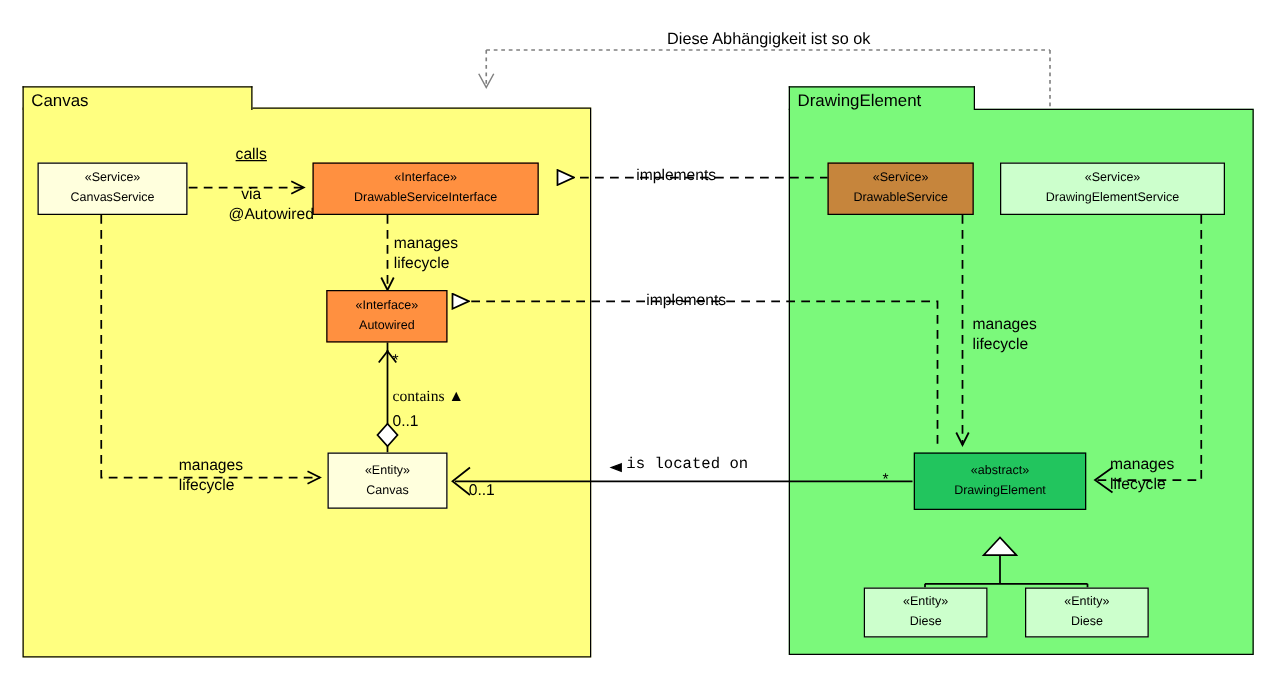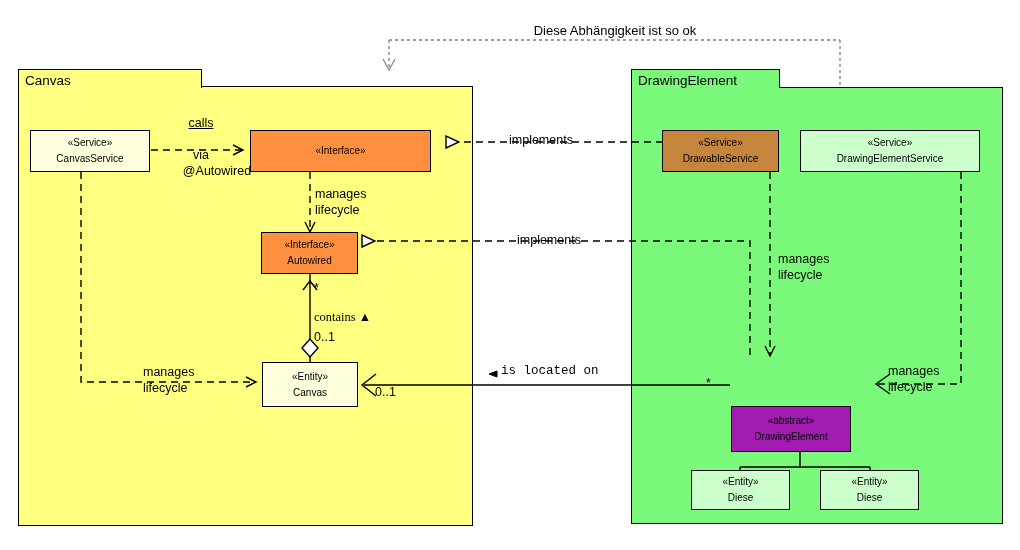--- a/index.html
+++ b/index.html
@@ -170,20 +170,21 @@
     </g>
   </svg>
 
   <div class="node" style="left:30px; top:130px; width:120px; height:42px; background:#ffffdd;">
     <span class="stereo">«Service»</span>
     <span class="nm">CanvasService</span>
   </div>
 
   <div class="node" style="left:250px; top:130px; width:181px; height:42px; background:#ff9040;">
     <span class="stereo">«Interface»</span>
+    <span class="nm">DrawableServiceInterface</span>
   </div>
 
   <div class="node" style="left:261px; top:232px; width:97px; height:42px; background:#ff9040;">
     <span class="stereo">«Interface»</span>
     <span class="nm">Autowired</span>
   </div>
 
   <div class="node" style="left:262px; top:362px; width:96px; height:45px; background:#ffffdd;">
     <span class="stereo">«Entity»</span>
     <span class="nm">Canvas</span>
@@ -192,21 +193,21 @@
   <div class="node" style="left:662px; top:130px; width:117px; height:42px; background:#c6853c;">
     <span class="stereo">«Service»</span>
     <span class="nm">DrawableService</span>
   </div>
 
   <div class="node" style="left:800px; top:130px; width:180px; height:42px; background:#ccffcc;">
     <span class="stereo">«Service»</span>
     <span class="nm">DrawingElementService</span>
   </div>
 
-  <div class="node" style="left:731px; top:362px; width:120px; height:46px; background:#a21caf;margin-top:44px;">
+  <div class="node" style="left:731px; top:362px; width:138px; height:46px; background:#22c55e;">
     <span class="stereo">«abstract»</span>
     <span class="nm">DrawingElement</span>
   </div>
 
   <div class="node" style="left:691px; top:470px; width:99px; height:40px; background:#ccffcc;">
     <span class="stereo">«Entity»</span>
     <span class="nm">Diese</span>
   </div>
 
   <div class="node" style="left:820px; top:470px; width:99px; height:40px; background:#ccffcc;">

